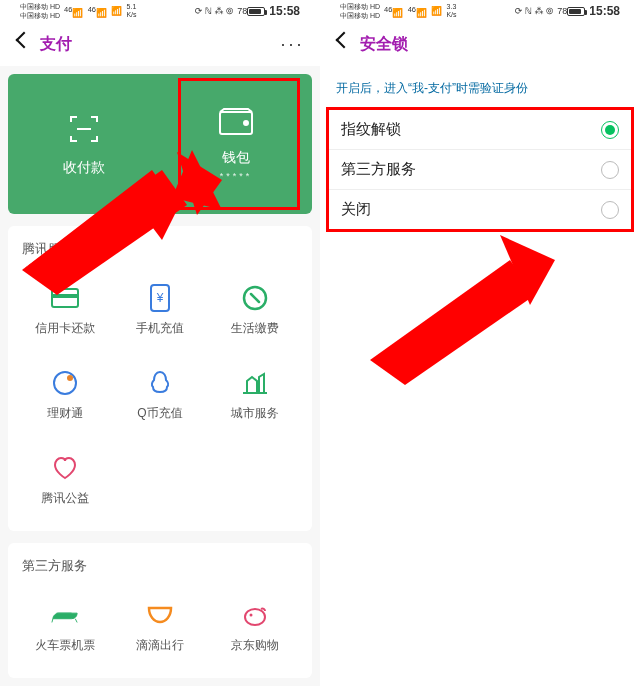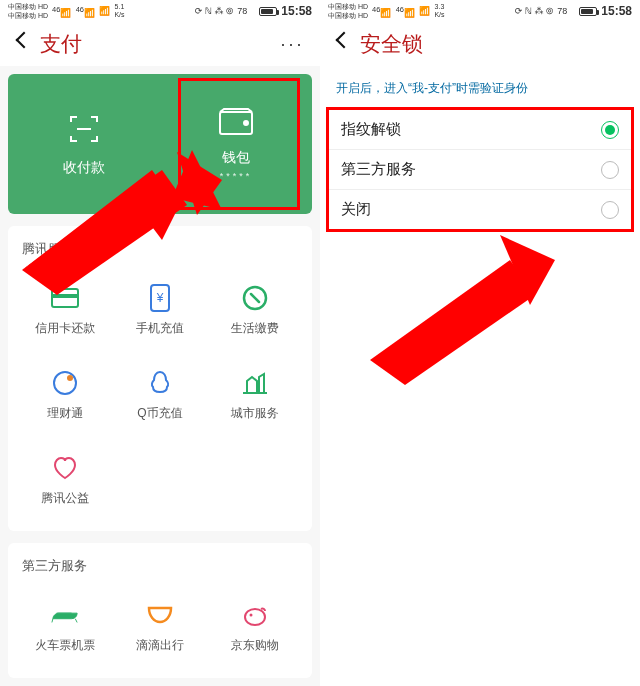--- a/index.html
+++ b/index.html
@@ -2,35 +2,35 @@
 <html><head>
 <meta charset="utf-8">
 <style>
   * { box-sizing: border-box; margin: 0; padding: 0; }
   html, body { width: 640px; height: 686px; font-family: -apple-system, "PingFang SC", "Microsoft YaHei", sans-serif; background: #fff; }
   body { display: flex; position: relative; }
   .phone { width: 320px; height: 686px; background: #f7f7f7; display: flex; flex-direction: column; overflow: hidden; }
   .phone.right { background: #fff; }
 
   
-  .statusbar { height: 22px; background: #fff; display: flex; align-items: center; justify-content: space-between; padding: 0 8px; font-size: 9px; color: #333; }
+  .statusbar { height: 22px; background: #fff; display: flex; align-items: center; justify-content: space-between; padding: 0 20px; font-size: 9px; color: #333; }
   .sb-left { display: flex; align-items: center; gap: 4px; }
   .sb-right { display: flex; align-items: center; gap: 4px; }
   .sb-carrier { line-height: 9px; font-size: 7px; }
   .sb-speed { font-size: 7px; line-height: 8px; text-align: center; }
   .sb-time { font-size: 12px; font-weight: 700; }
-  .sb-batt { display: flex; align-items: center; gap: 12px; }
+  .sb-batt { display: flex; align-items: center; gap: 0; }
   .sb-batt-icon { width: 18px; height: 9px; border: 1px solid #333; border-radius: 2px; position: relative; }
   .sb-batt-icon::after { content: ""; position: absolute; right: -3px; top: 2px; width: 2px; height: 5px; background: #333; border-radius: 0 1px 1px 0; }
   .sb-batt-fill { position: absolute; left: 1px; top: 1px; bottom: 1px; width: 75%; background: #333; border-radius: 1px; }
 
   
   .titlebar { height: 44px; background: #fff; display: flex; align-items: center; padding: 0 10px; gap: 10px; }
   .titlebar .back { width: 20px; height: 20px; display: flex; align-items: center; justify-content: center; }
-  .titlebar .title { font-size: 21px; font-weight: 400; color: #b91c1c; flex: 1; }
+  .titlebar .title { font-size: 16px; font-weight: 700; color: #a21caf; flex: 1; }
   .titlebar .more { font-size: 18px; color: #333; letter-spacing: 2px; padding-right: 6px; }
 
   
   .hero { margin: 8px 8px 0 8px; background: #47a96b; border-radius: 6px; display: flex; height: 140px; position: relative; }
   .hero-cell { flex: 1; display: flex; flex-direction: column; align-items: center; justify-content: center; gap: 10px; color: #fff; font-size: 14px; }
   .hero-sub { font-size: 9px; letter-spacing: 3px; opacity: .85; margin-top: -6px; }
   .hero-box { position: absolute; border: 3px solid #ff0000; pointer-events: none; }
 
   
   .card { margin: 12px 8px 0 8px; background: #fff; border-radius: 6px; padding: 14px 10px 6px 10px; }

